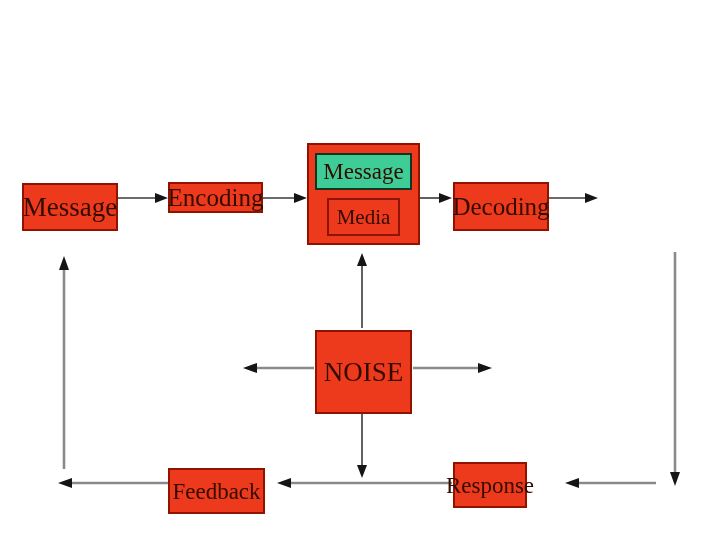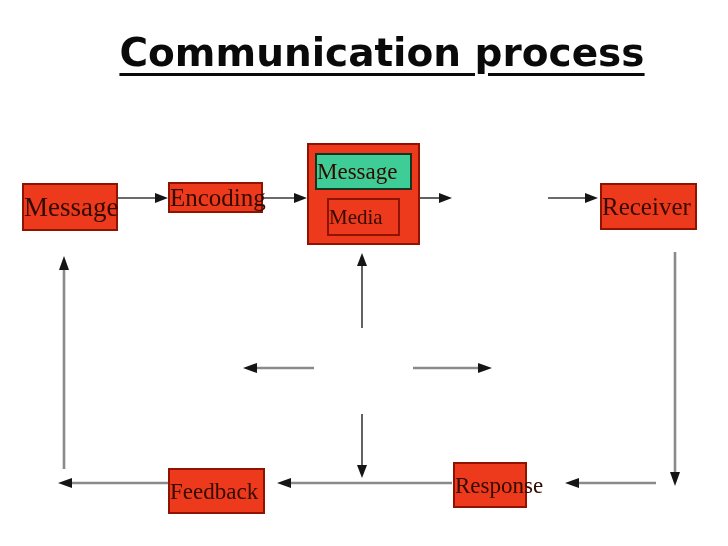--- a/index.html
+++ b/index.html
@@ -27,20 +27,21 @@
     letter-spacing: 0px;
     color: var(--title-text, #000);
     text-decoration: underline;
     text-decoration-thickness: 3px;
     text-underline-offset: 7px;
   }
   .node {
     position: absolute;
     display: flex;
     align-items: center;
+    justify-content: center;
     box-sizing: border-box;
     background: var(--box-fill, #ee3a1c);
     border: 2px solid var(--box-border, #8f1300);
     color: var(--text, #330b00);
     font-family: "Liberation Serif", serif;
     line-height: 1;
     white-space: nowrap;
   }
   .node.teal {
     background: var(--message-fill, #3ecd97);
@@ -59,21 +60,20 @@
   }
   .arrow-layer line.dark { stroke: var(--arrow-dark, #333); stroke-width: 1.6px; }
   .arrow-layer line.gray { stroke: var(--arrow-gray, #868686); stroke-width: 2.6px; }
   .arrow-layer polygon { fill: var(--arrow-head, #151515); }
 </style>
 </head>
 <body>
 
 <div class="canvas">
 
-  <div class="slide-title">Communication process</div>
 
   <svg class="arrow-layer" width="728" height="546" viewBox="0 0 728 546">
 
     <g>
       <line class="dark" x1="118" y1="198" x2="157" y2="198"></line>
       <polygon points="168,198 155,193 155,203"></polygon>
     </g>
     <g>
       <line class="dark" x1="263" y1="198" x2="296" y2="198"></line>
       <polygon points="307,198 294,193 294,203"></polygon>
@@ -136,25 +136,28 @@
 
   <div class="node" style="left:307px; top:143px; width:113px; height:102px; flex-direction:column; justify-content:flex-start;">
     <div class="node teal" style="left:6px; top:8px; width:97px; height:37px; font-size:23px;">
       <span>Message</span>
     </div>
     <div class="node inner-media" style="left:18px; top:53px; width:73px; height:38px; font-size:21px;">
       <span>Media</span>
     </div>
   </div>
 
-
-  <div class="node" style="left:600px; top:183px; width:97px; height:47px; font-size:25px;">
-    <span>Receiver</span>
+  <div class="node" style="left:453px; top:182px; width:96px; height:49px; font-size:25px;">
+    <span>Decoding</span>
   </div>
 
+
+  <div class="node" style="left:315px; top:330px; width:97px; height:84px; font-size:27px;">
+    <span>NOISE</span>
+  </div>
 
   <div class="node" style="left:168px; top:462px; width:97px; height:46px; font-size:23px;margin-top:6px;">
     <span>Feedback</span>
   </div>
 
   <div class="node" style="left:453px; top:462px; width:74px; height:46px; font-size:23px;">
     <span>Response</span>
   </div>
 
 </div>

